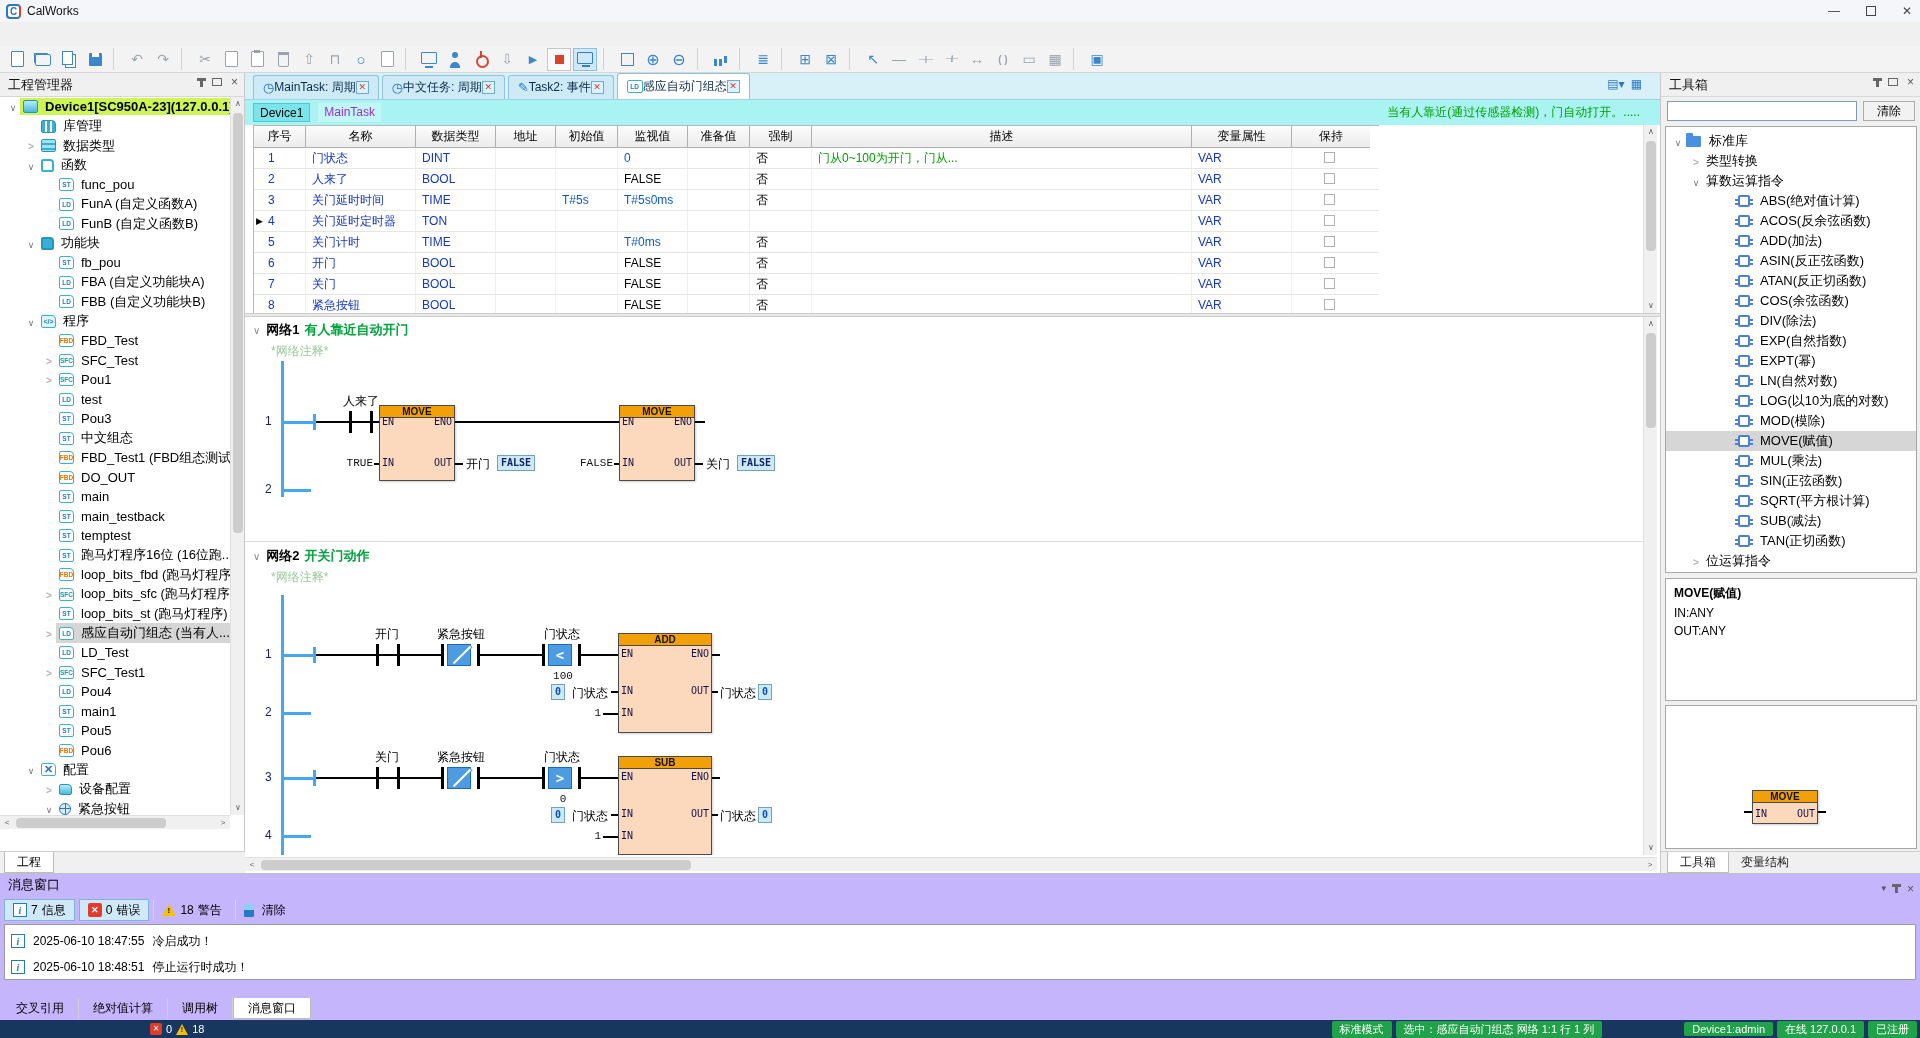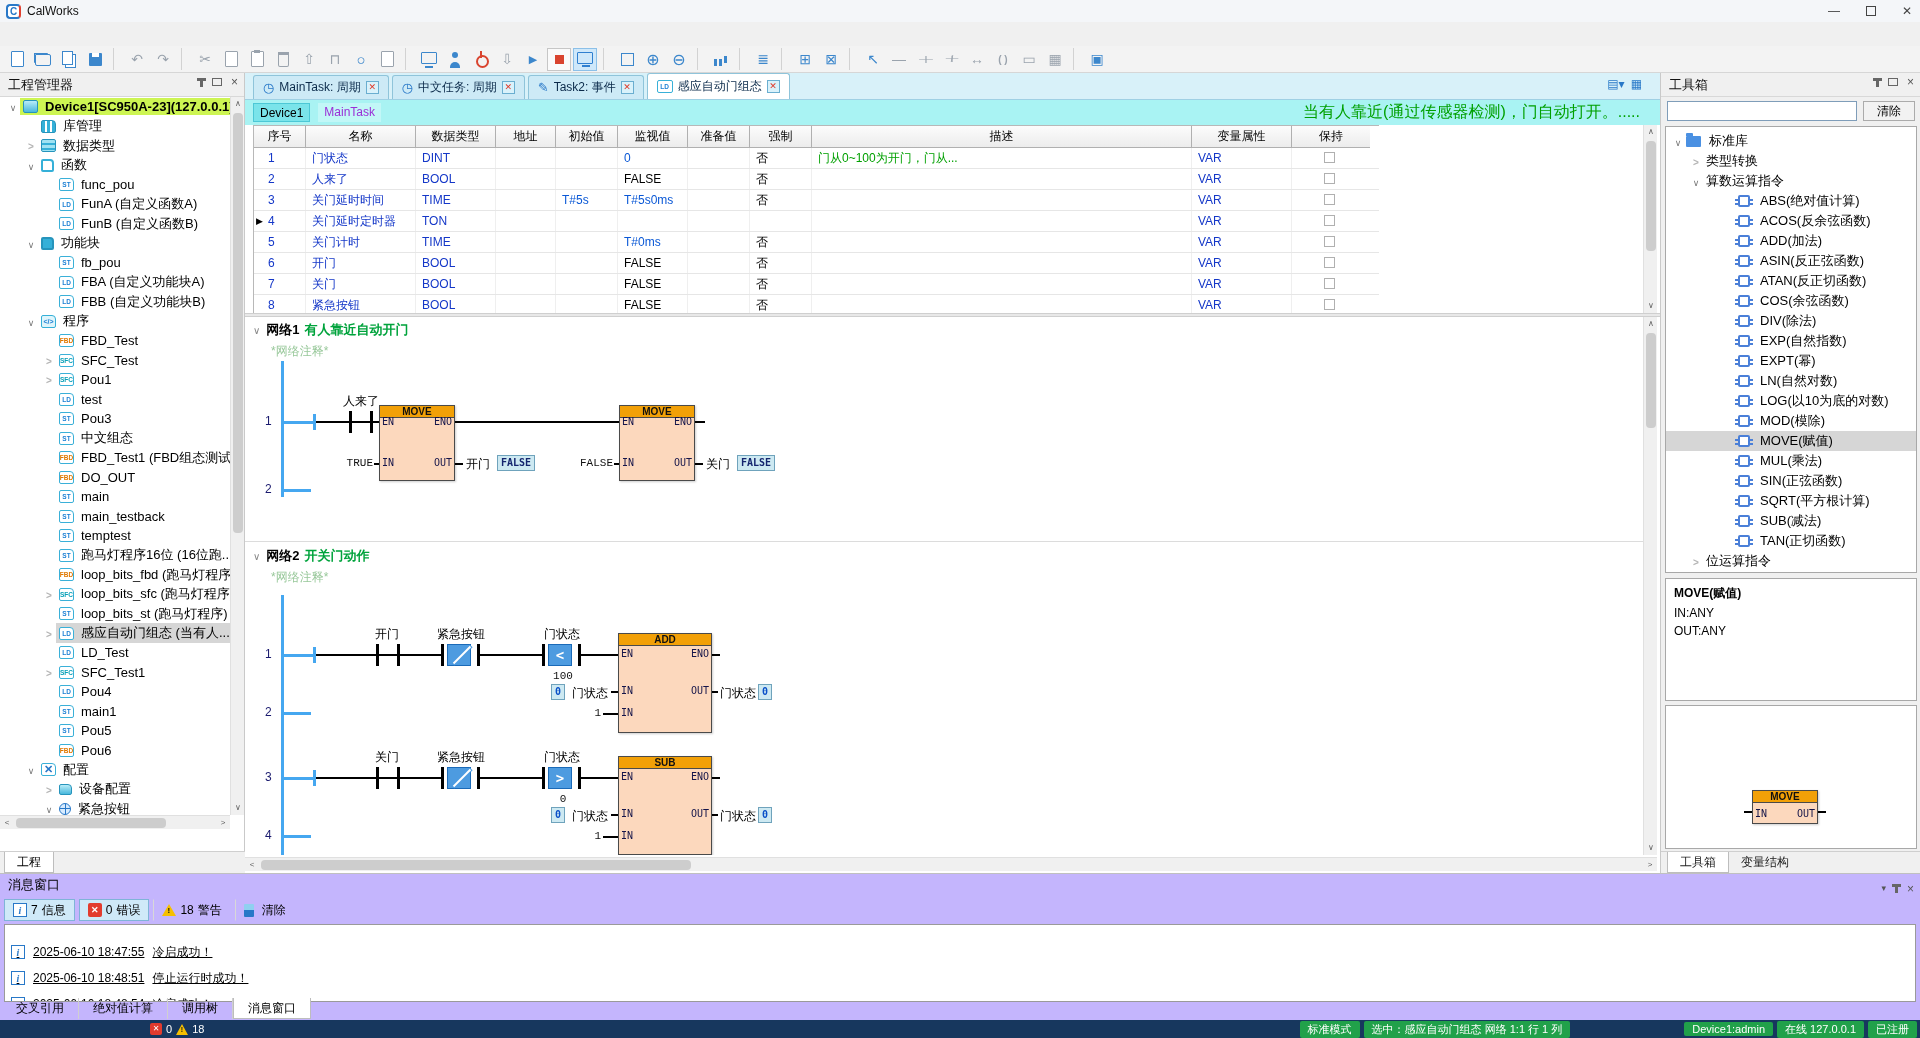--- a/index.html
+++ b/index.html
@@ -92,34 +92,34 @@
   .vscroll .thumb{position:absolute;left:2px;width:10px;background:#cdcdcd;border-radius:4px;}
   .hscroll{position:absolute;height:14px;background:#f0f0f0;border-top:1px solid #e0e0e0;}
   .hscroll .arr{position:absolute;top:0;width:14px;height:14px;color:#606060;font-size:8px;text-align:center;line-height:14px;}
   .hscroll .thumb{position:absolute;top:2px;height:10px;background:#cdcdcd;border-radius:4px;}
   #lefttabs{position:absolute;left:0;bottom:0;width:245px;height:22px;background:#f0f0f0;border-top:1px solid #cfcfcf;}
   .btab{display:inline-block;height:21px;line-height:20px;padding:0 12px;font-size:12px;background:#fff;border:1px solid #bdbdbd;border-top:none;margin-left:4px;}
 
   
   #center{position:absolute;left:245px;top:73px;width:1415px;height:800px;background:#fff;}
   #tabbar{position:absolute;left:0;top:0;width:1415px;height:27px;background:#d8f1f9;border-bottom:1px solid #9fd0e4;display:flex;align-items:flex-end;padding-left:8px;}
-  .ctab{display:inline-flex;align-items:center;gap:5px;height:24px;padding:0 9px;border:1px solid #8fc4da;border-bottom:none;border-radius:3px 3px 0 0;background:#cdeaf6;font-size:12px;color:#0b2a4a;margin-right:3px;}
+  .ctab{display:inline-flex;align-items:center;height:24px;padding:0 9px;border:1px solid #8fc4da;border-bottom:none;border-radius:3px 3px 0 0;background:#cdeaf6;font-size:12px;color:#0b2a4a;margin-right:3px;}
   .tb-on{background:#fff;height:26px;}
   .tbi{display:inline-flex;}
   .tbi-clock::after{content:"◷";color:#2878c8;font-size:13px;}
   .tbi-pencil::after{content:"✎";color:#2878c8;font-size:13px;}
   .tbi-ld{width:16px;height:13px;border:1px solid #38b0d8;border-radius:2px;background:#fff;align-items:center;justify-content:center;font:bold 6.5px "Liberation Sans";color:#1b7fd4;}
   .tbi-ld::after{content:"LD";}
   .tclose{width:13px;height:13px;background:#d9f2fb;border:1px solid #6aaed0;color:#e03a2a;font-size:9px;line-height:11px;text-align:center;display:inline-block;}
   .tclose::after{content:"✕";}
   #tabbar-right{position:absolute;right:18px;top:4px;display:flex;gap:6px;color:#2878c8;font-size:12px;}
   #breadcrumb{position:absolute;left:0;top:27px;width:1415px;height:25px;background:#a9f3f3;display:flex;align-items:center;padding-left:8px;}
   .bc-dev{background:#7ae4ea;border:1px solid #4cc8d6;padding:0 6px;height:19px;line-height:18px;font-size:12px;}
   .bc-task{color:#9a2fd6;background:#c2f7f7;margin-left:8px;padding:0 6px;height:19px;line-height:18px;font-size:12px;}
-  .bc-note{position:absolute;right:20px;color:#00a000;font-size:16px;}
+  .bc-note{position:absolute;right:20px;color:#00a000;font-size:12px;}
 
   
   #vtable{position:absolute;left:8px;top:52px;width:1126px;height:188px;overflow:hidden;border-left:1px solid #b8b8b8;border-top:1px solid #b8b8b8;}
   .vhead{display:flex;height:22px;}
   .vh{flex:none;border-right:1px solid #b0b0b0;border-bottom:1px solid #b0b0b0;background:linear-gradient(#fcfcfc,#ececec);text-align:center;font-size:12px;line-height:21px;}
   .vrow{display:flex;height:21px;border-bottom:1px solid #e6e6e6;position:relative;}
   .vc{flex:none;border-right:1px solid #efefef;font-size:12px;line-height:20px;padding-left:6px;overflow:hidden;white-space:nowrap;}
   .vh:nth-child(1),.vc:nth-child(1){width:52px}
   .vh:nth-child(2),.vc:nth-child(2){width:110px}
   .vh:nth-child(3),.vc:nth-child(3){width:80px}
@@ -206,35 +206,35 @@
   .mb-off{border:1px solid transparent;border-left:1px solid #d8d8d8;}
   .mic{display:inline-flex;width:14px;height:14px;align-items:center;justify-content:center;}
   .mic-info{border:1px solid #2878c8;background:#fff;color:#2878c8;font:bold italic 10px "Liberation Serif",serif;}
   .mic-info::after{content:"i";}
   .mic-error{background:#e23b2e;border-radius:2px;color:#fff;font:bold 9px "Liberation Sans";}
   .mic-error::after{content:"✕";}
   .mic-warning{position:relative;width:0;height:0;border-left:7px solid transparent;border-right:7px solid transparent;border-bottom:12px solid #f6c000;}
   .mic-warning::after{content:"!";position:absolute;left:-2px;top:2px;font:bold 8px "Liberation Sans";color:#111;}
   .mic-brush{background:linear-gradient(180deg,#8fd0f0 0 6px,#2878c8 6px 100%);border-radius:1px;width:10px;height:13px;}
   .mcount{font-weight:normal;}
-  #msglist{position:absolute;left:4px;top:50px;width:1912px;height:78px;background:#fff;border:1px solid #9a9a9a;overflow:hidden;padding-top:14px;text-decoration:underline;}
+  #msglist{position:absolute;left:4px;top:50px;width:1912px;height:56px;background:#fff;border:1px solid #9a9a9a;overflow:hidden;padding-top:3px;}
   .mrow{height:26px;display:flex;align-items:center;gap:8px;padding-left:6px;font-size:12px;}
   #msgtabs{position:absolute;left:0;bottom:0;height:22px;display:flex;padding-left:2px;}
   .mtab{height:21px;line-height:20px;padding:0 14px;font-size:12px;border-right:1px solid #d0d0d0;}
   .mt-on{background:#fff;border:1px solid #bdbdbd;border-top:none;border-right:1px solid #bdbdbd;}
 
   
   #statusbar{position:absolute;left:0;top:1020px;width:1920px;height:18px;background:#17375e;color:#fff;display:flex;align-items:center;font-size:11px;}
   .sb-left{display:flex;align-items:center;gap:4px;margin-left:150px;}
   .sb-errico{width:12px;height:12px;background:#e23b2e;border-radius:2px;color:#fff;font-size:8px;line-height:12px;text-align:center;display:inline-block;}
   .sb-warnico{width:0;height:0;border-left:6px solid transparent;border-right:6px solid transparent;border-bottom:11px solid #f6c000;position:relative;display:inline-block;}
   .sb-warnico::after{content:"!";position:absolute;left:-1.5px;top:2px;font:bold 7px "Liberation Sans";color:#111;}
   .sb-badges{position:absolute;right:3px;display:flex;gap:4px;align-items:center;}
   .sbadge{background:#21a14a;color:#fff;padding:1px 8px;border-radius:2px;white-space:nowrap;}
-  .sbadge:nth-child(2){margin-right:110px;}
+  .sbadge:nth-child(2){margin-right:78px;}
 </style>
 </head>
 <body>
 
 <div id="app">
 
   <div id="titlebar">
     <span class="applogo">C</span>
     <span id="apptitle">CalWorks</span>
     <span class="winbtns">

